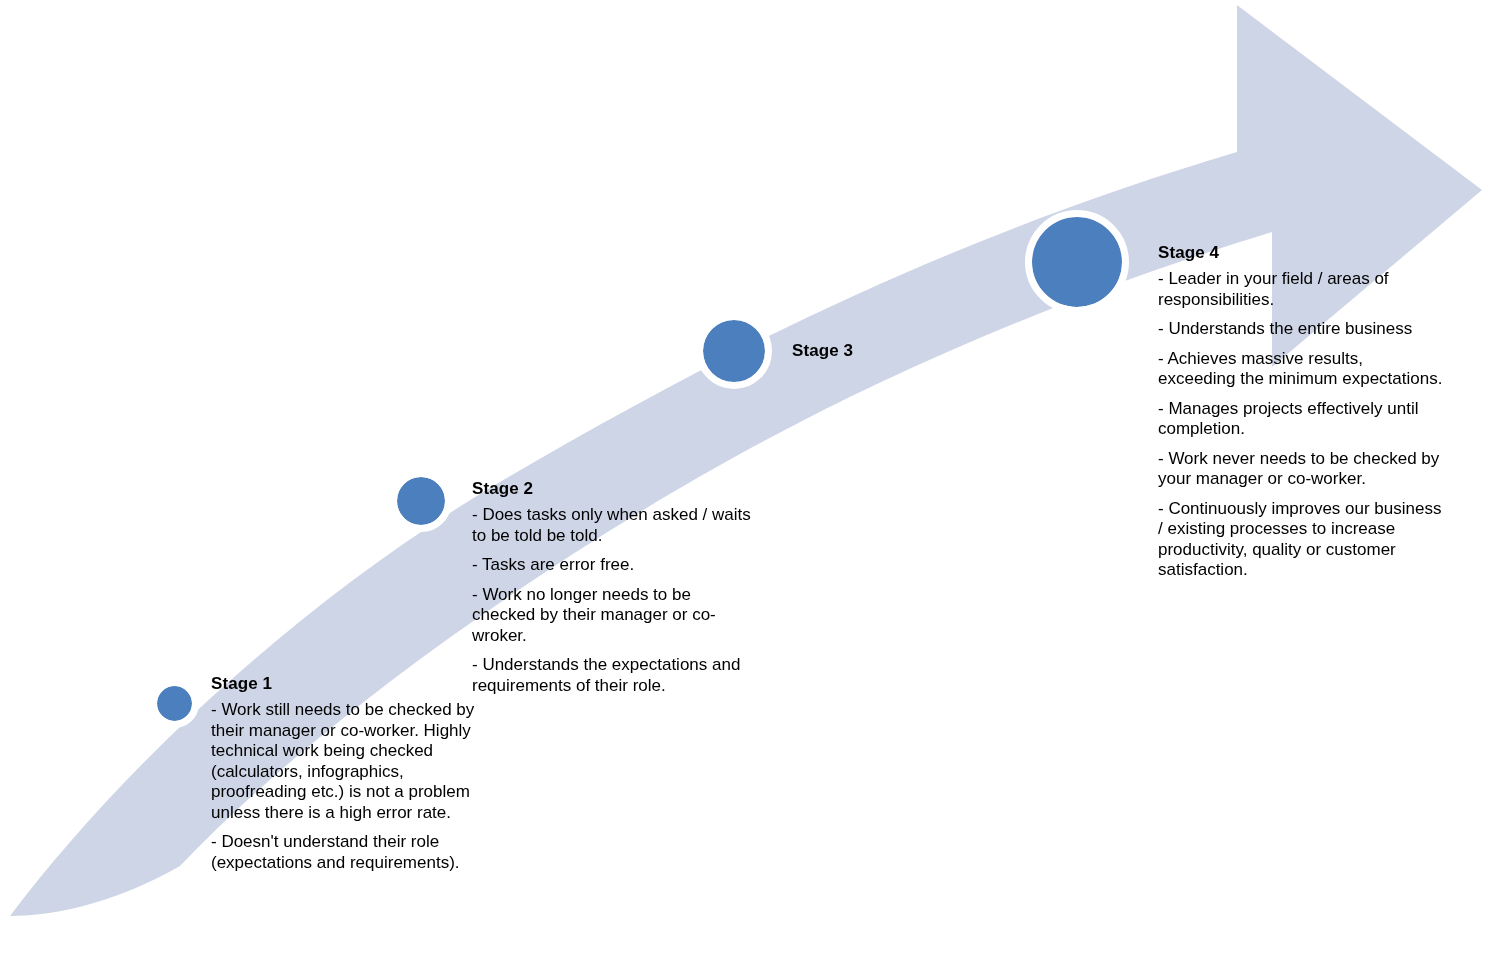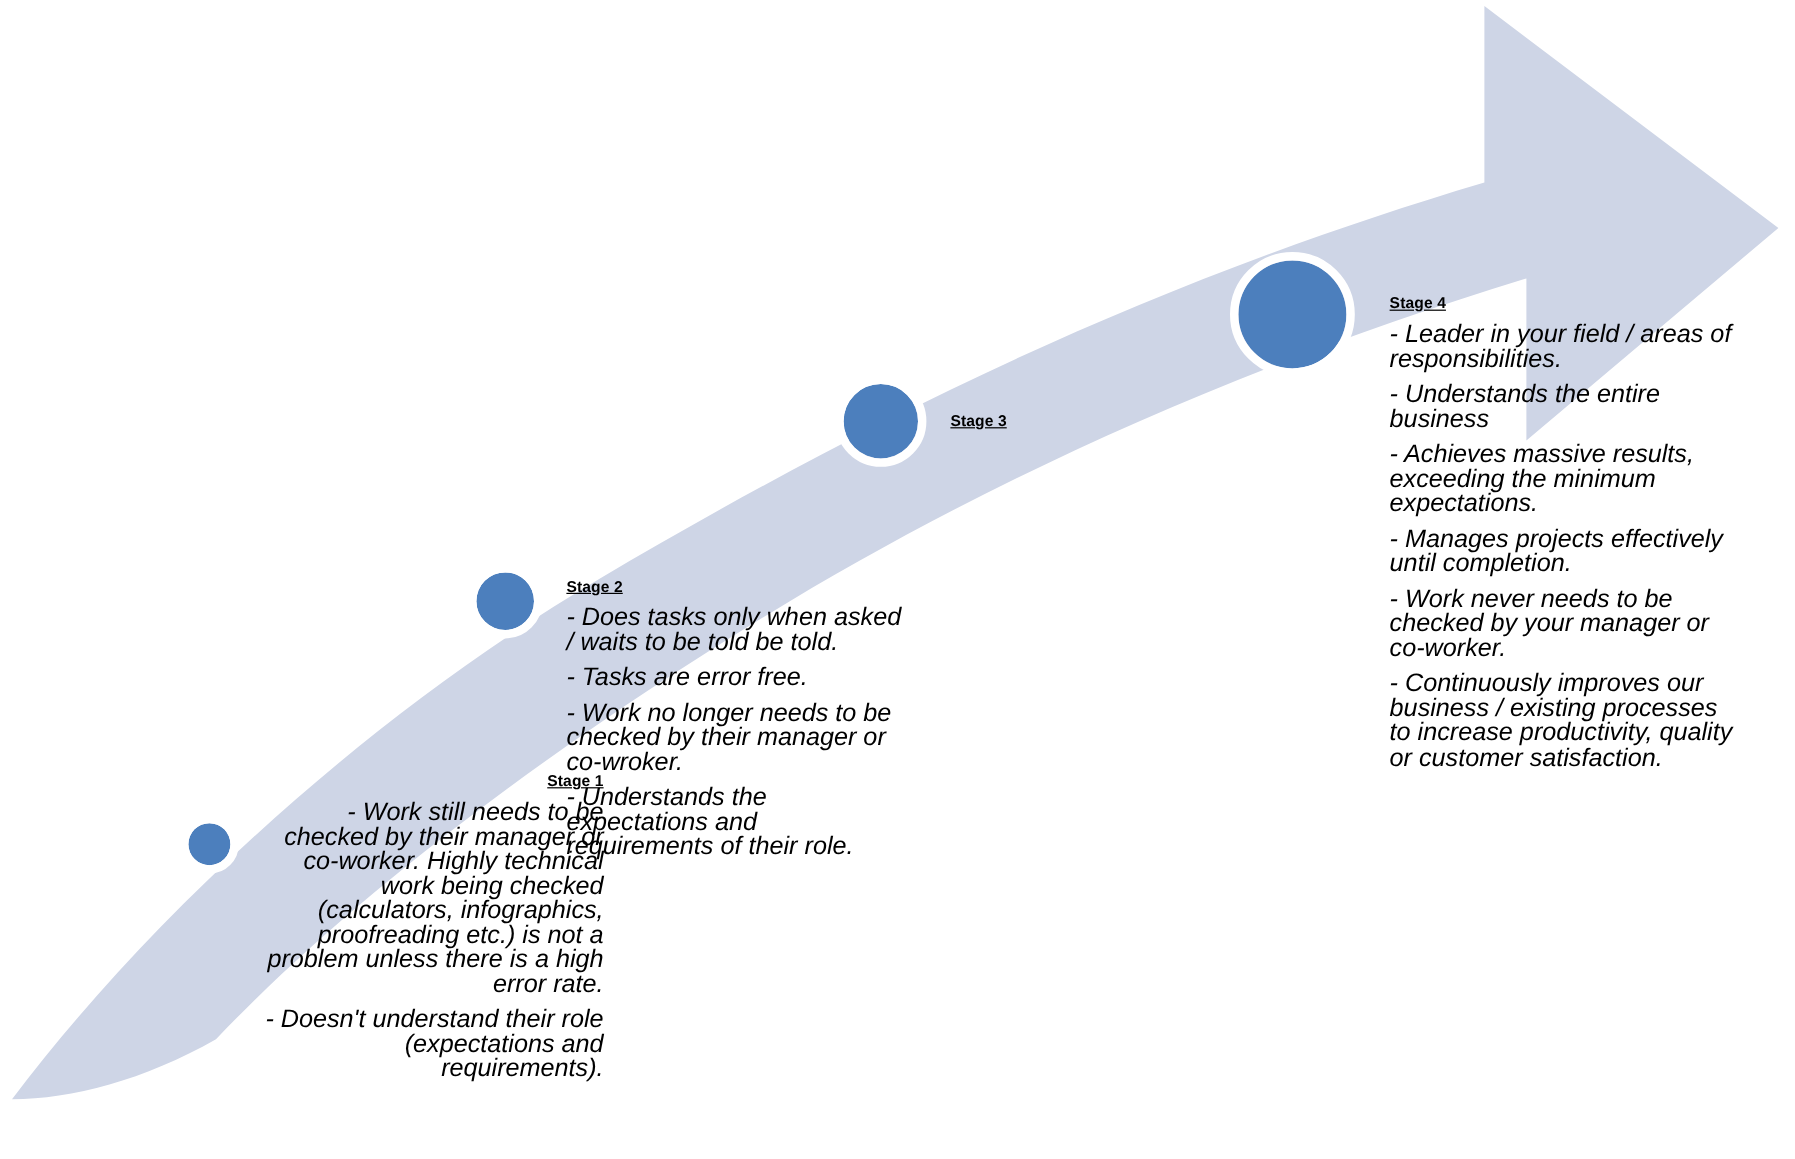--- a/index.html
+++ b/index.html
@@ -38,32 +38,30 @@
     bottom: -7px;
     border-radius: 50%;
     border: 7px solid #ffffff;
     box-sizing: border-box;
   }
   .stage-block {
     position: absolute;
     color: #000000;
   }
   .stage-title {
-    font-size: 13px;
+    font-size: 17px;
     font-weight: bold;
-    text-decoration: underline;
     line-height: 20px;
     margin: 0 0 6px 0;
     letter-spacing: 0.1px;
   }
   .stage-bullet {
-    font-size: 21px;
+    font-size: 17px;
     line-height: 20.5px;
     margin: 0 0 9px 0;
-    font-style: italic;
   }
   .stage-bullet:last-child {
     margin-bottom: 0;
   }
 </style>
 </head>
 <body>
 
 <div id="canvas">
 
@@ -91,21 +89,21 @@
   </div>
 
   <div class="stage-marker" style="left:703px; top:320px; width:62px; height:62px;">
     <span class="ring"></span>
   </div>
 
   <div class="stage-marker" style="left:1032px; top:217px; width:90px; height:90px;">
     <span class="ring"></span>
   </div>
 
-  <div class="stage-block" style="left:211px; top:641px; width:292px;text-align:right;">
+  <div class="stage-block" style="left:211px; top:674px; width:292px;">
     <div class="stage-title">Stage 1</div>
     <p class="stage-bullet">- Work still needs to be checked by their manager or co-worker. Highly technical work being checked (calculators, infographics, proofreading etc.) is not a problem unless there is a high error rate.</p>
     <p class="stage-bullet">- Doesn't understand their role (expectations and requirements).</p>
   </div>
 
   <div class="stage-block" style="left:472px; top:479px; width:282px;">
     <div class="stage-title">Stage 2</div>
     <p class="stage-bullet">- Does tasks only when asked / waits to be told be told.</p>
     <p class="stage-bullet">- Tasks are error free.</p>
     <p class="stage-bullet">- Work no longer needs to be checked by their manager or co-wroker.</p>

